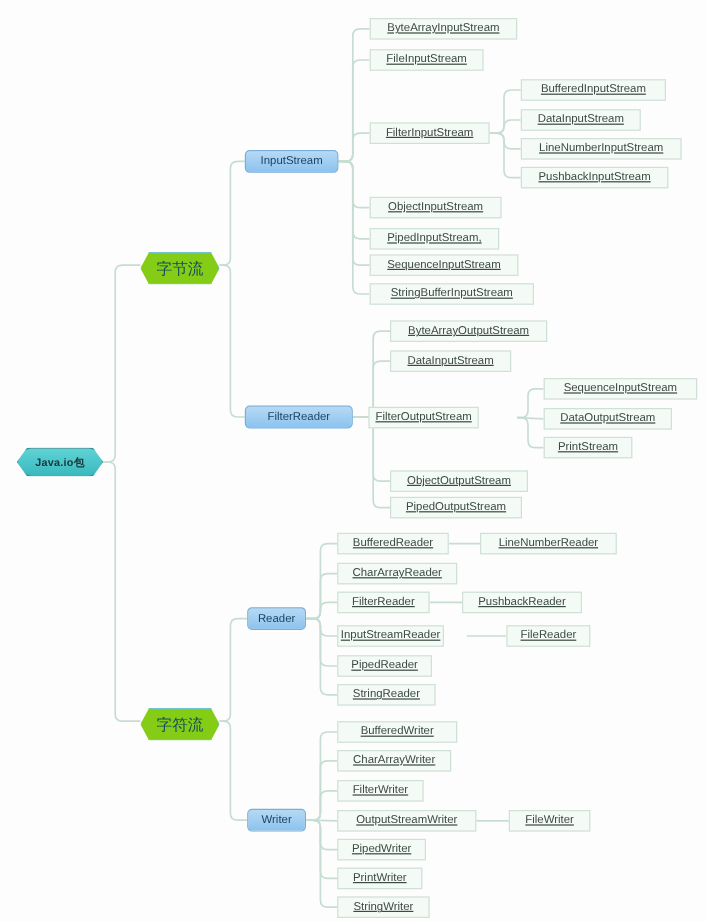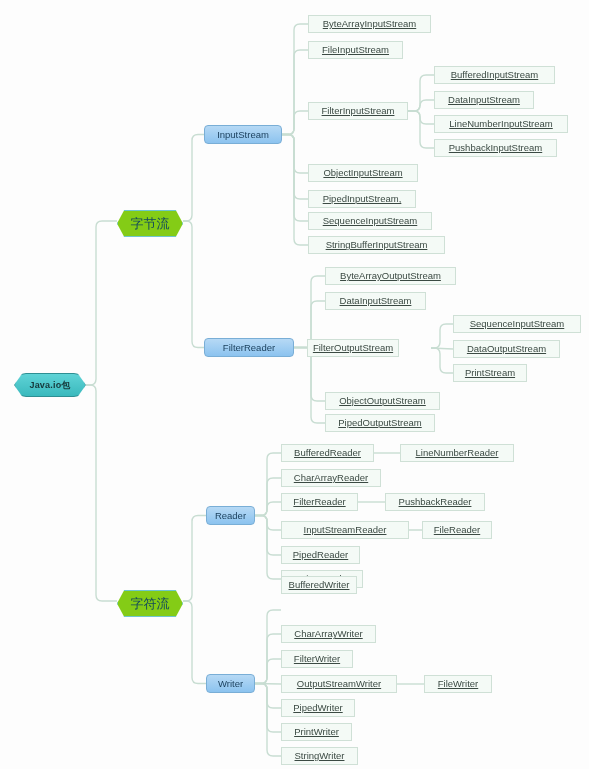--- a/index.html
+++ b/index.html
@@ -147,27 +147,27 @@
     <div class="node leaf" style="left: 325px; top: 292px; width: 101px;">DataInputStream</div>
     <div class="node leaf" style="left: 307px; top: 339px; width: 92px;">FilterOutputStream</div>
     <div class="node leaf" style="left: 325px; top: 392px; width: 115px;">ObjectOutputStream</div>
     <div class="node leaf" style="left: 325px; top: 414px; width: 110px;">PipedOutputStream</div>
     <div class="node leaf" style="left: 453px; top: 315px; width: 128px;">SequenceInputStream</div>
     <div class="node leaf" style="left: 453px; top: 340px; width: 107px;">DataOutputStream</div>
     <div class="node leaf" style="left: 453px; top: 364px; width: 74px;">PrintStream</div>
     <div class="node leaf" style="left: 281px; top: 444px; width: 93px;">BufferedReader</div>
     <div class="node leaf" style="left: 281px; top: 469px; width: 100px;">CharArrayReader</div>
     <div class="node leaf" style="left: 281px; top: 493px; width: 77px;">FilterReader</div>
-    <div class="node leaf" style="left: 281px; top: 521px; width: 128px;">InputStreamReader</div>
+    <div class="node leaf" style="left: 281px; top: 521px; width: 89px;">InputStreamReader</div>
     <div class="node leaf" style="left: 281px; top: 546px; width: 79px;">PipedReader</div>
     <div class="node leaf" style="left: 281px; top: 570px; width: 82px;">StringReader</div>
     <div class="node leaf" style="left: 400px; top: 444px; width: 114px;">LineNumberReader</div>
     <div class="node leaf" style="left: 385px; top: 493px; width: 100px;">PushbackReader</div>
     <div class="node leaf" style="left: 422px; top: 521px; width: 70px;">FileReader</div>
-    <div class="node leaf" style="left: 281px; top: 576px; width: 76px;">BufferedWriter</div>
+    <div class="node leaf" style="left: 281px; top: 601px; width: 100px;">BufferedWriter</div>
     <div class="node leaf" style="left: 281px; top: 625px; width: 95px;">CharArrayWriter</div>
     <div class="node leaf" style="left: 281px; top: 650px; width: 72px;">FilterWriter</div>
     <div class="node leaf" style="left: 281px; top: 675px; width: 116px;">OutputStreamWriter</div>
     <div class="node leaf" style="left: 281px; top: 699px; width: 74px;">PipedWriter</div>
     <div class="node leaf" style="left: 281px; top: 723px; width: 71px;">PrintWriter</div>
     <div class="node leaf" style="left: 281px; top: 747px; width: 77px;">StringWriter</div>
     <div class="node leaf" style="left: 424px; top: 675px; width: 68px;">FileWriter</div>
   </div>
 
 </body></html>

